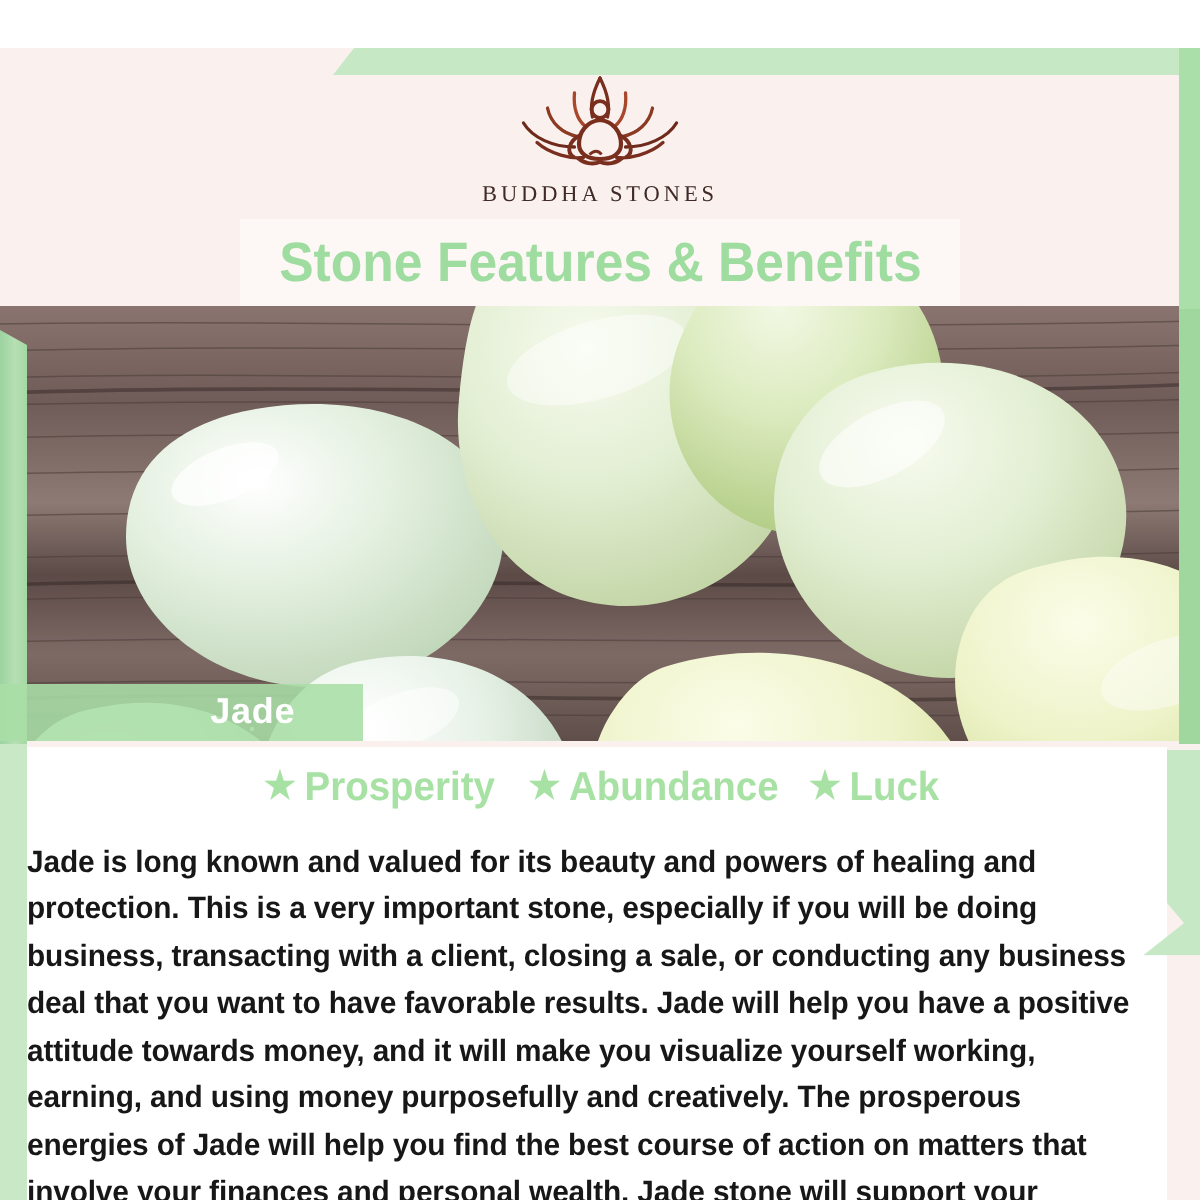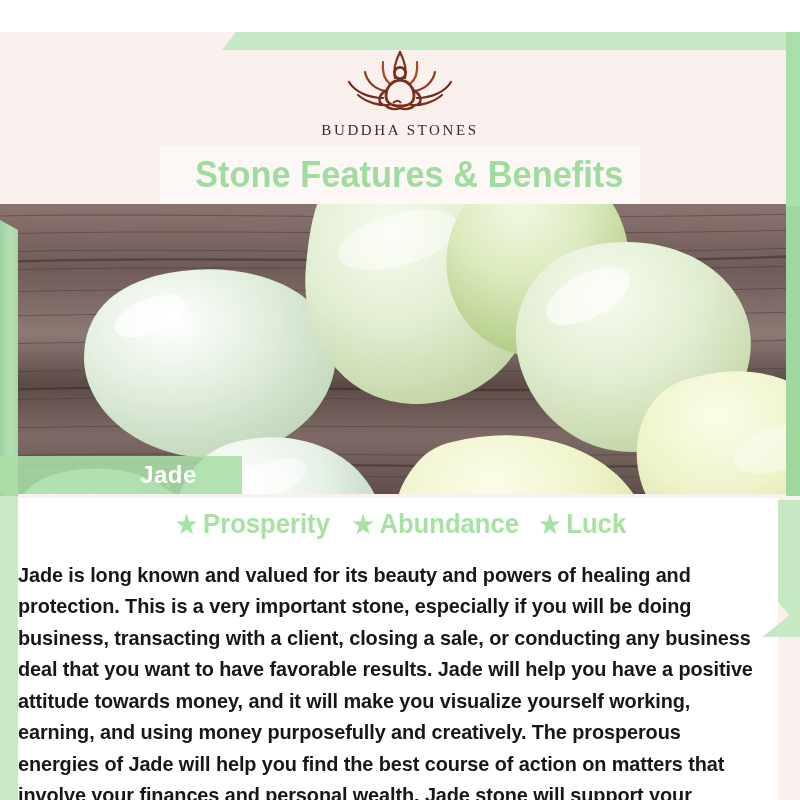--- a/index.html
+++ b/index.html
@@ -110,21 +110,21 @@
   }
 
   
   .title-banner {
     position: absolute;
     top: 114px; left: 160px;
     width: 480px; height: 58px;
     background: #fdf8f6;
     display: flex;
     align-items: center;
-    justify-content: flex-end;
+    justify-content: center;
     z-index: 4;
   }
   .title-text {
     font-family: "Liberation Sans Narrow", "Liberation Sans", sans-serif;
     font-weight: 700;
     font-size: 37px;
     color: #9fdca0;
     letter-spacing: 0px;
     transform: scaleX(0.93);
     white-space: nowrap;

